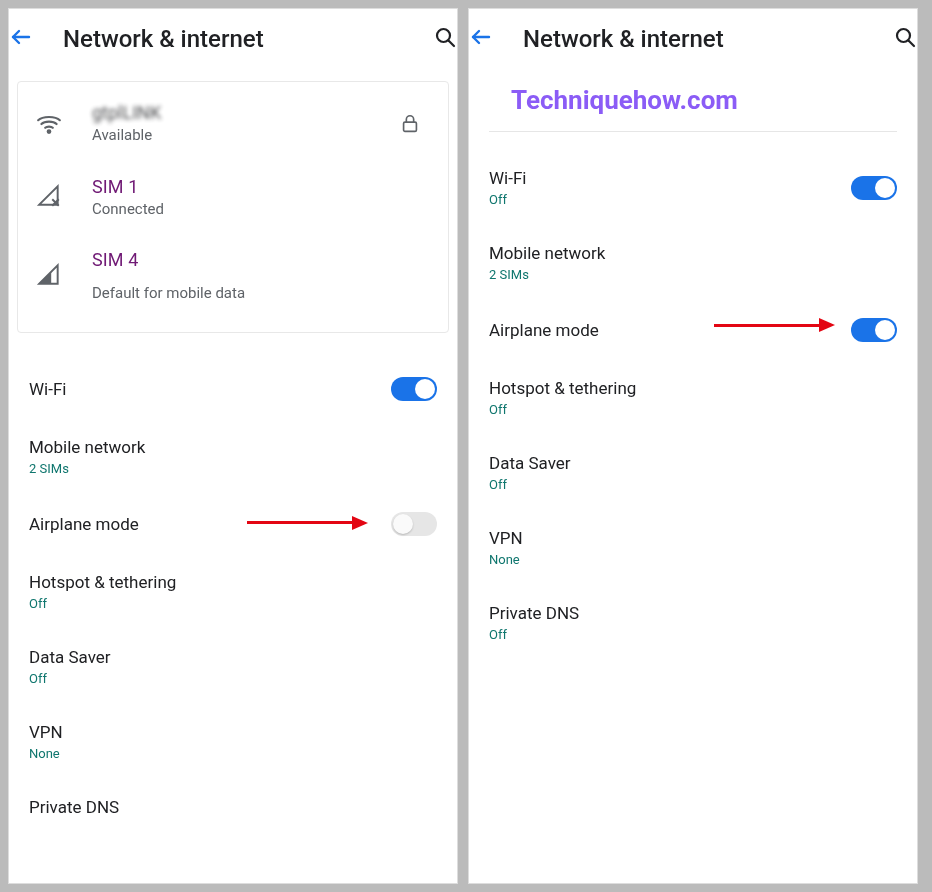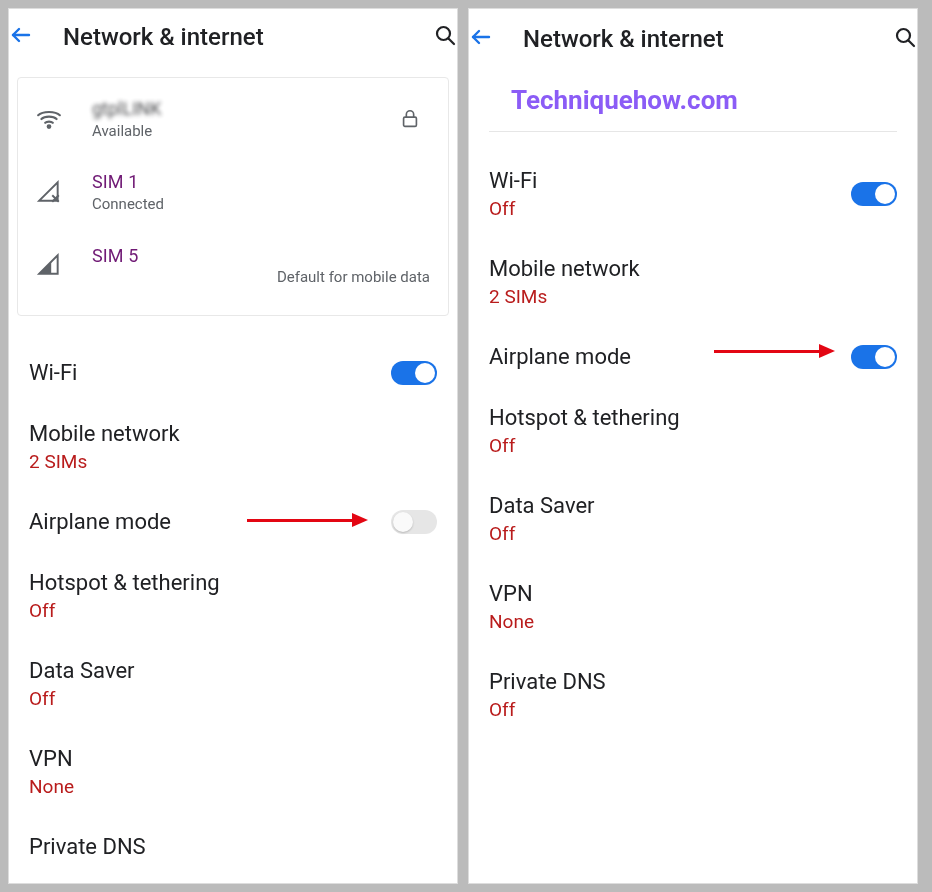--- a/index.html
+++ b/index.html
@@ -68,44 +68,44 @@
       color: #202124;
       filter: blur(2px);
       opacity: 0.8;
     }
     .row-sub {
       font-size: 15px;
       color: #5f6368;
       margin-top: 3px;
       line-height: 1.3;
     }
-    .row-sub2 { margin-top: 2px; text-align: right; }
+    .row-sub2 { margin-top: 14px; }
     .row-trail {
       width: 40px;
       display: flex;
       align-items: center;
       justify-content: center;
       color: #5f6368;
     }
     .row-trail svg { width: 22px; height: 22px; }
     .list { padding: 6px 0; }
     .list .item {
       padding: 18px 20px;
       display: flex;
       align-items: center;
       position: relative;
     }
     .item-body { flex: 1; }
     .item-title {
-      font-size: 22px;
+      font-size: 17px;
       color: #202124;
     }
     .item-sub {
-      font-size: 19px;
-      color: #b91c1c;
+      font-size: 13px;
+      color: #0f766e;
       margin-top: 4px;
     }
     .toggle {
       width: 46px;
       height: 24px;
       border-radius: 12px;
       position: relative;
     }
     .toggle.off { background: #e6e6e6; }
     .toggle.on { background: #1a73e8; }
@@ -200,21 +200,21 @@
       </div>
     </div>
     <div class="row">
       <div class="row-icon">
         <svg viewBox="0 0 24 24">
             <path d="M3 20 L20 3 L20 20 Z" fill="none" stroke="#5f6368" stroke-width="1.8"></path>
             <path d="M3 20 L14 9 L14 20 Z" fill="#5f6368"></path>
           </svg>
       </div>
       <div class="row-body">
-        <div class="row-title">SIM 5</div>
+        <div class="row-title">SIM 4</div>
         <div class="row-sub row-sub2">Default for mobile data</div>
       </div>
     </div>
   </div>
 
   <div class="list">
     <div class="item">
       <div class="item-body">
         <div class="item-title">Wi-Fi</div>
       </div>

